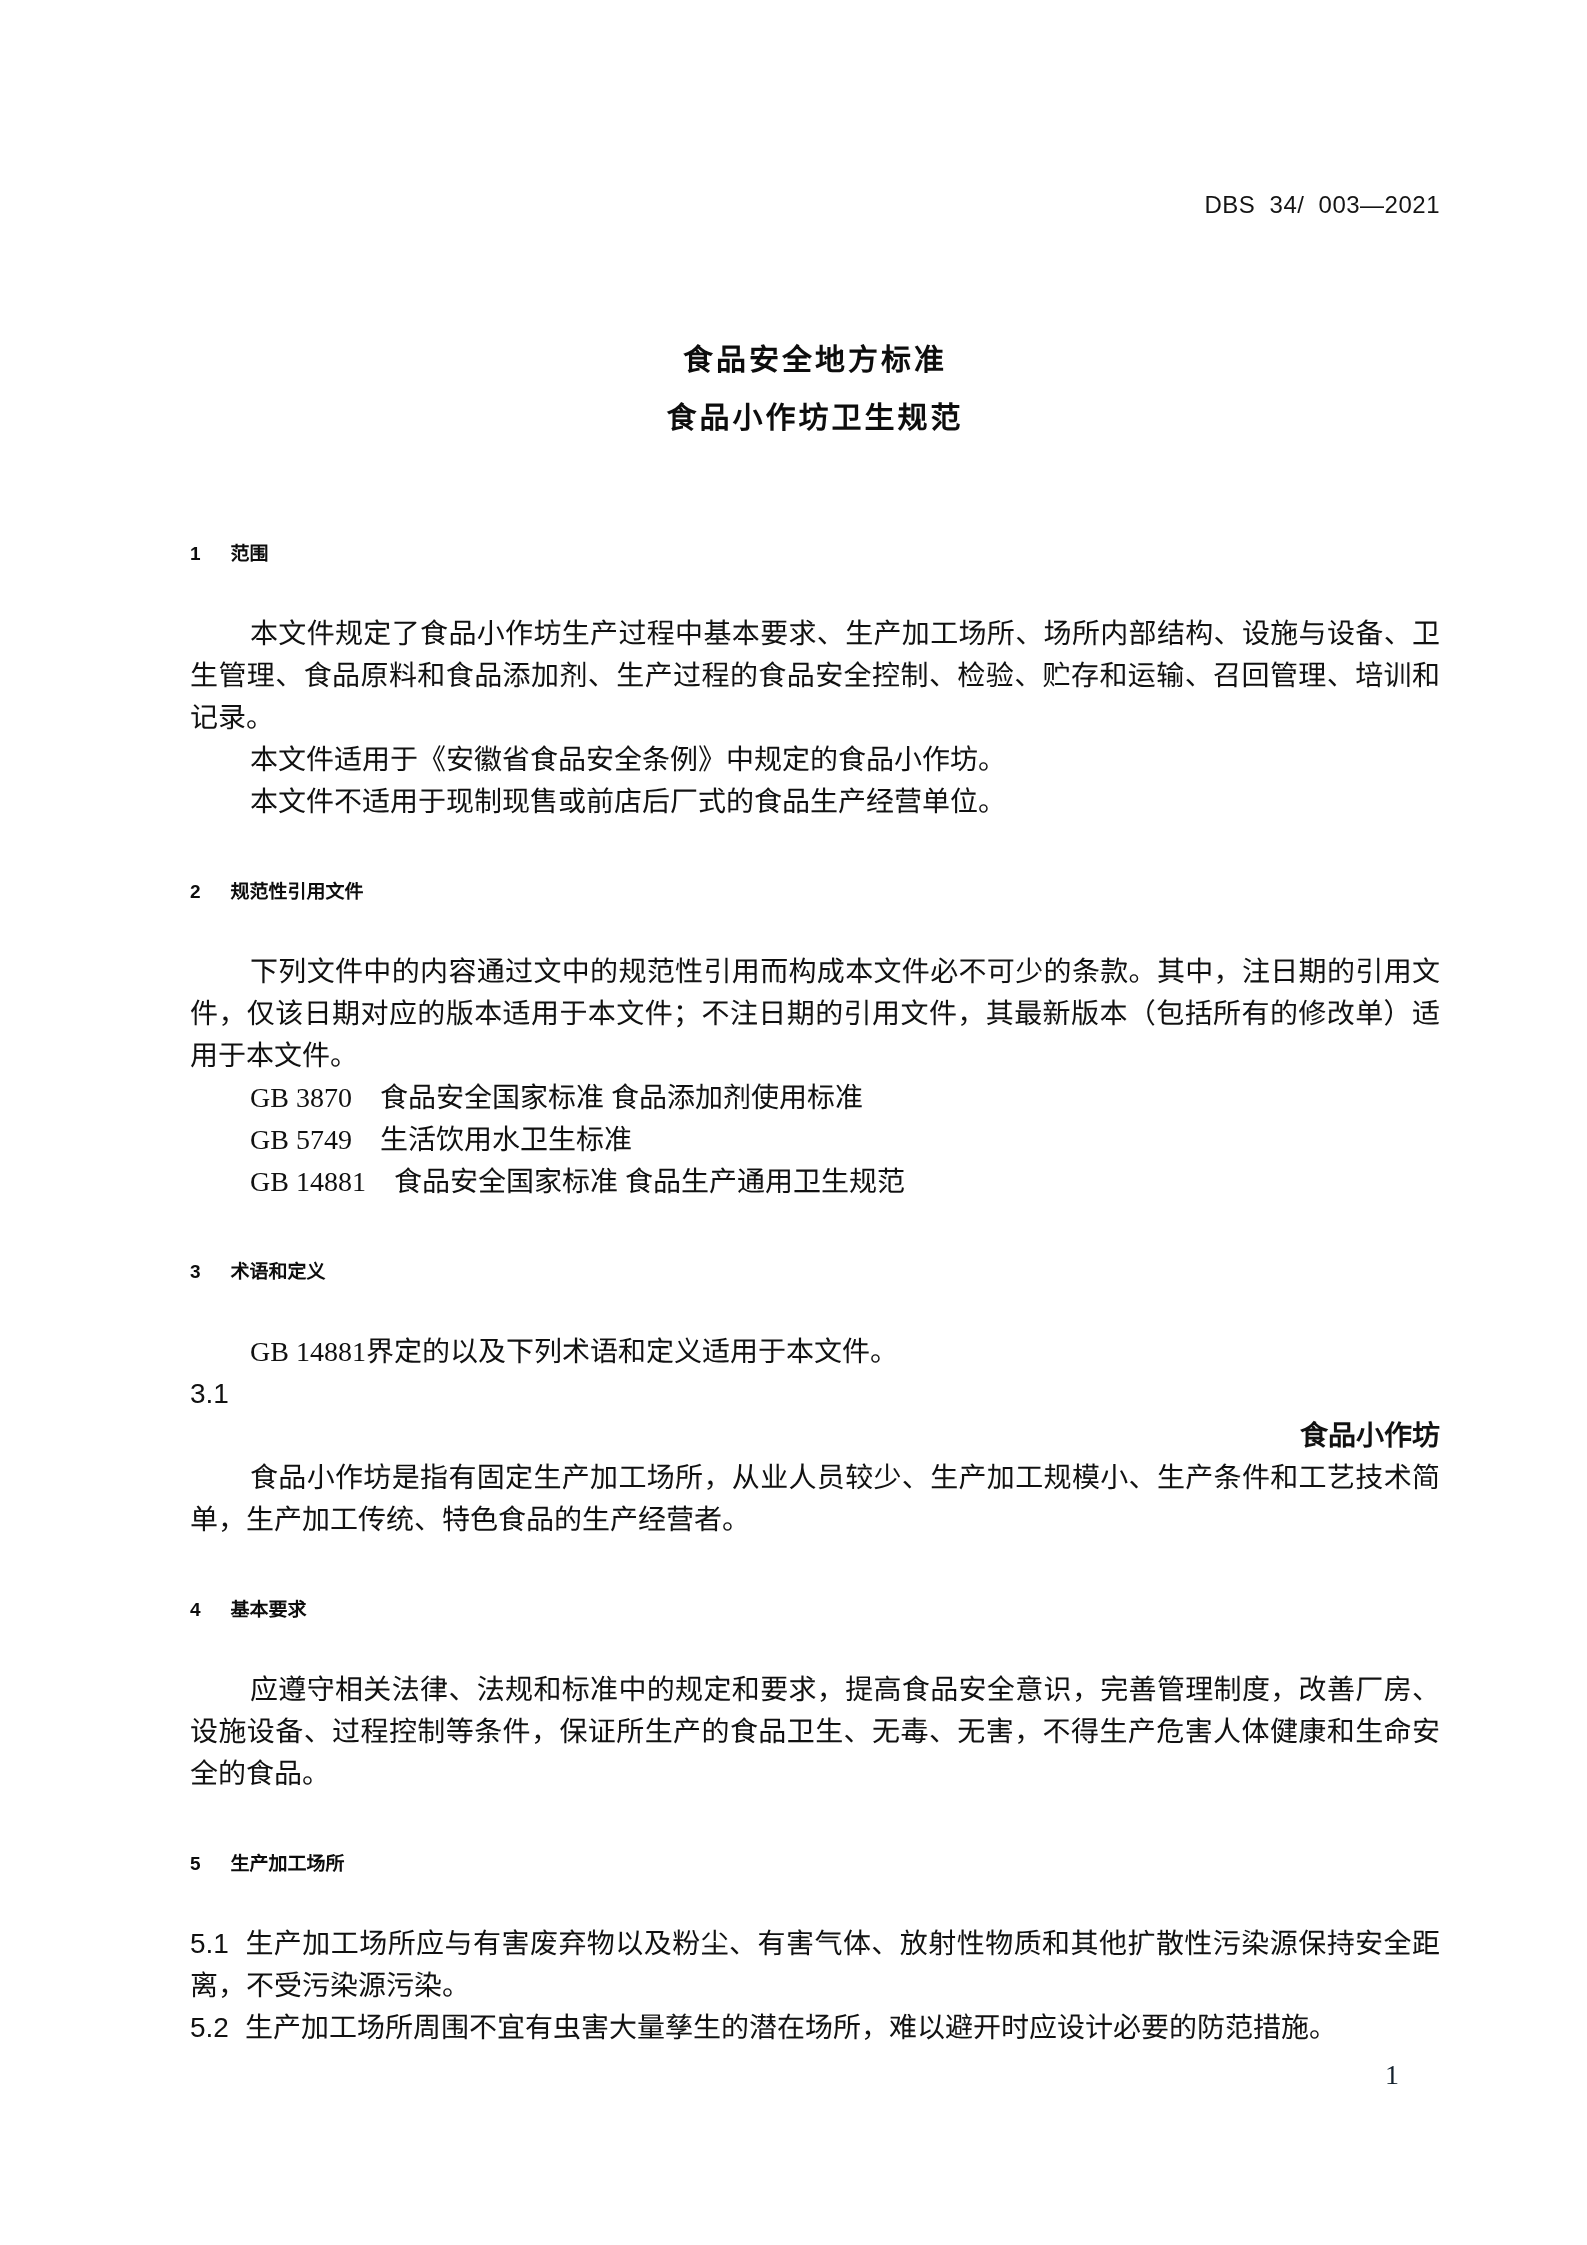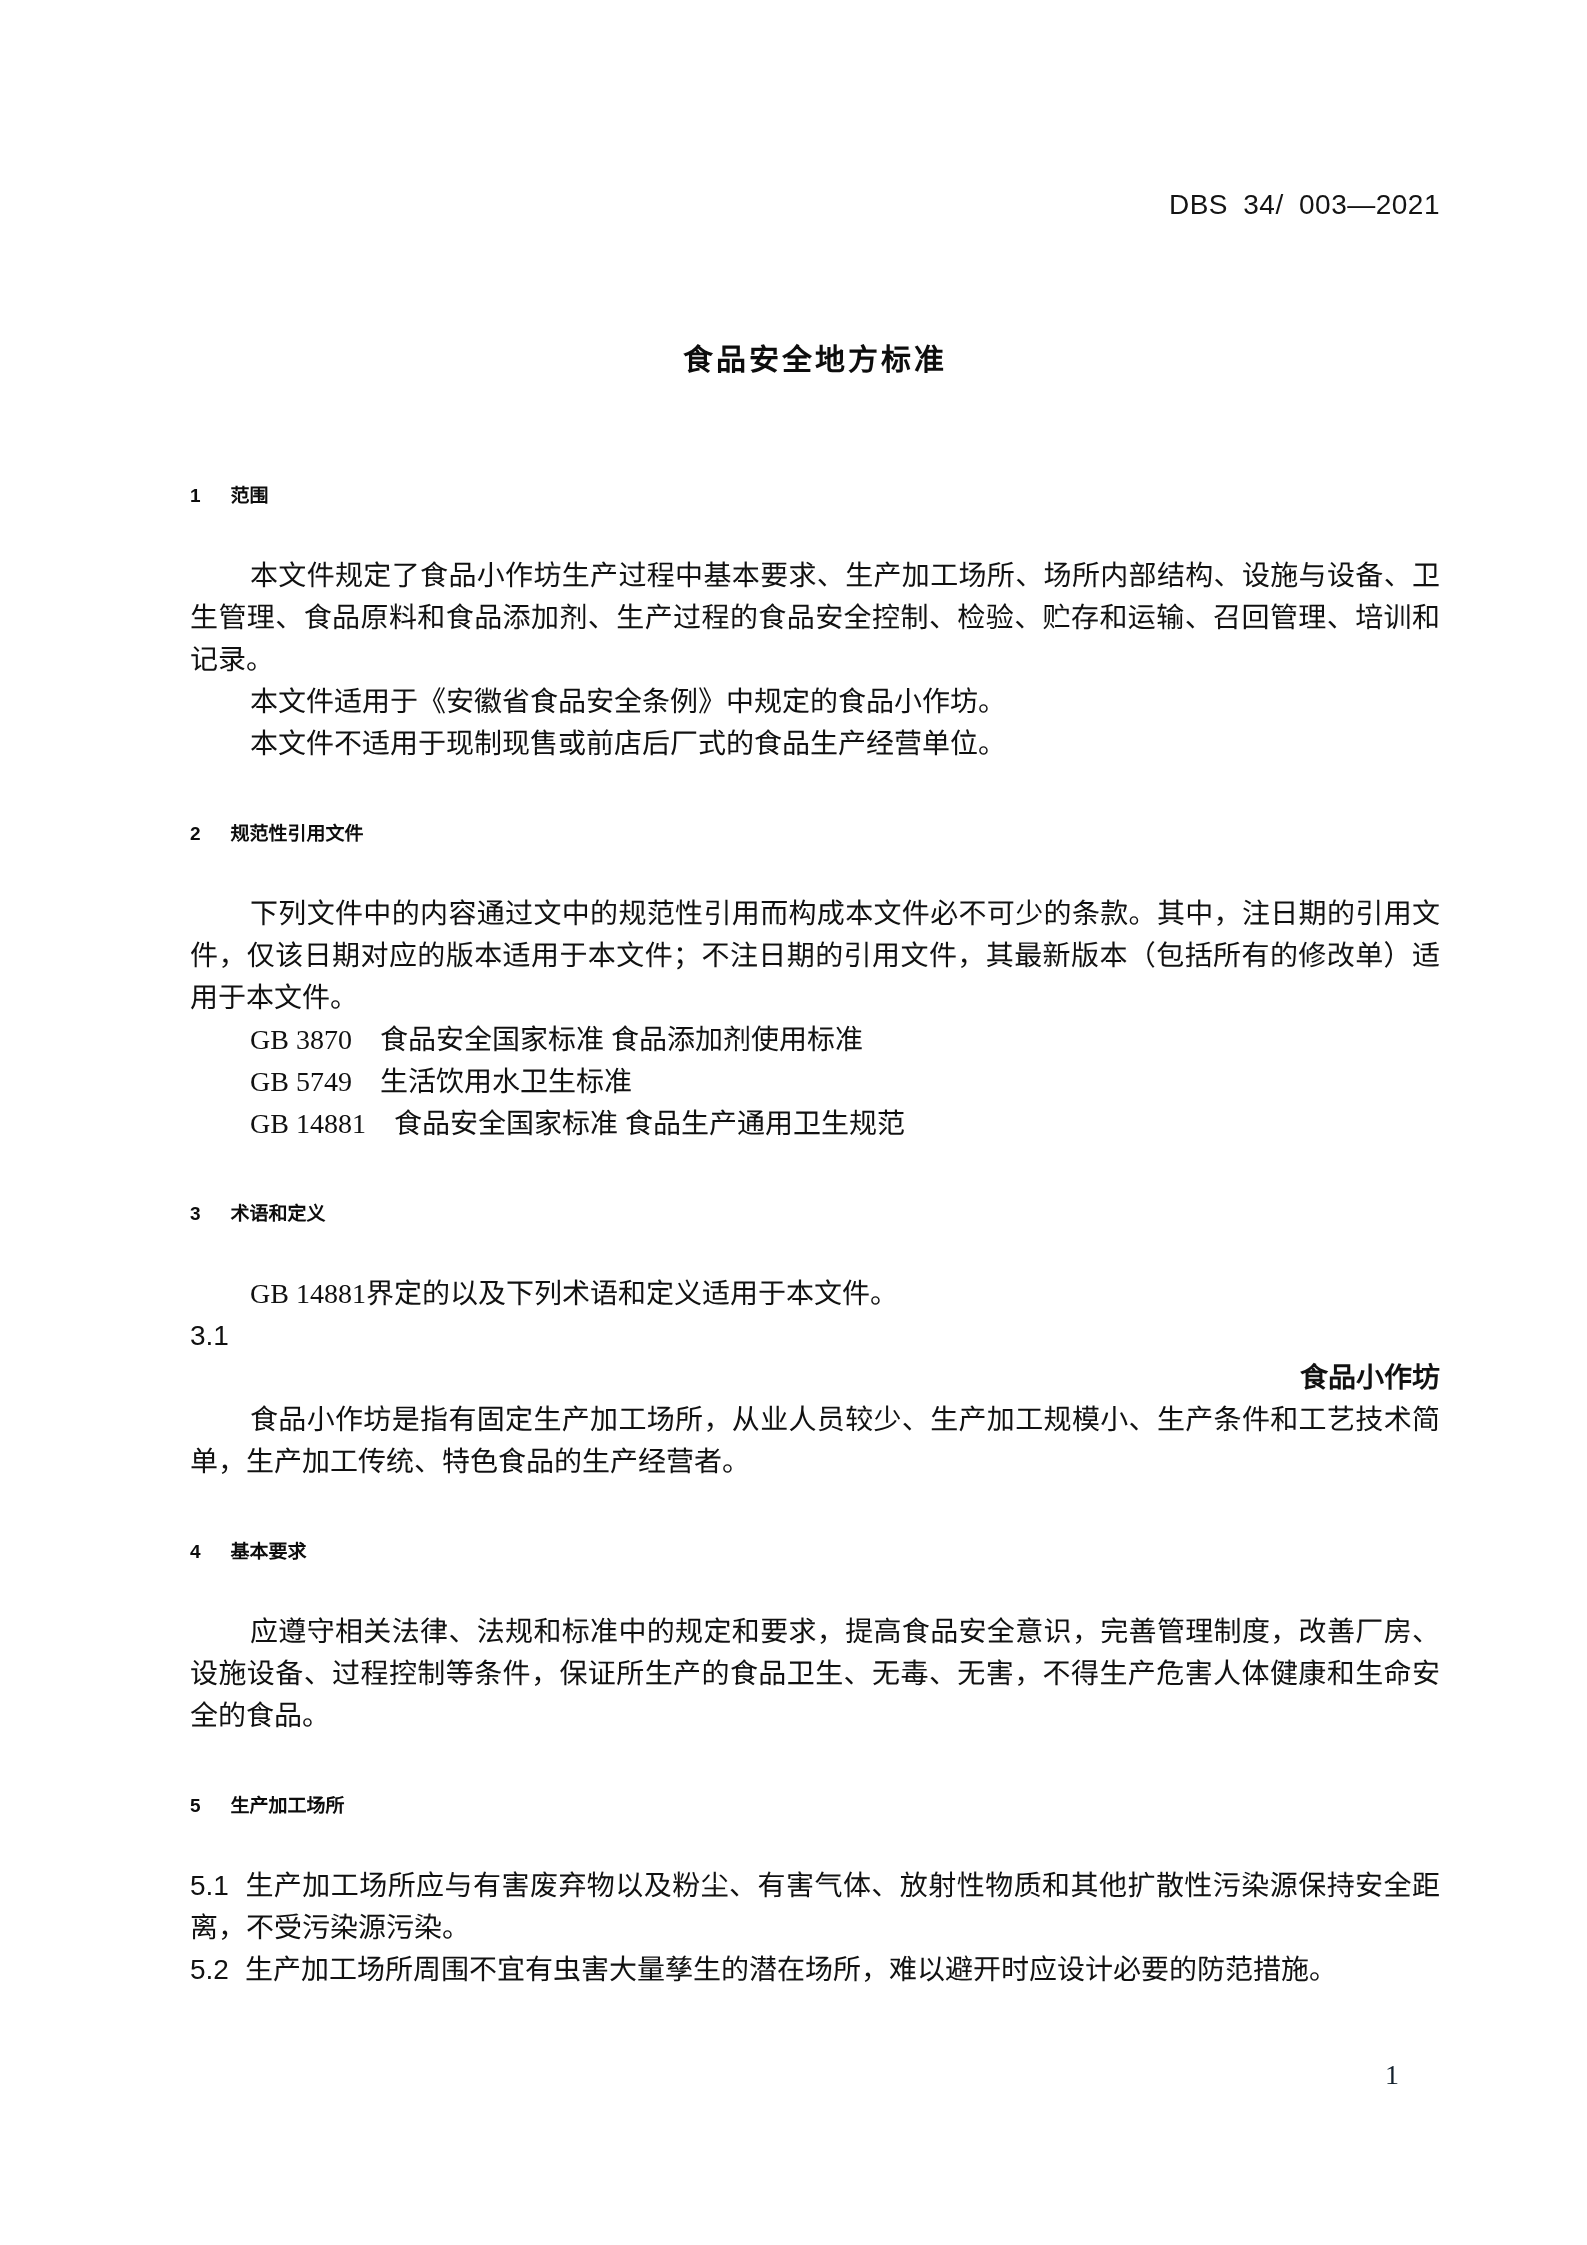--- a/index.html
+++ b/index.html
@@ -15,21 +15,21 @@
     color: #111111;
     font-family: "Liberation Serif", serif;
     overflow: hidden;
   }
   
   .doc-header {
     position: absolute;
     top: 190px;
     right: 147px;
     font-family: "Liberation Sans", sans-serif;
-    font-size: 28px;
+    font-size: 24px;
     line-height: 30px;
     letter-spacing: 0.5px;
     word-spacing: 7px;
     color: #141414;
     white-space: nowrap;
   }
   .content {
     position: absolute;
     left: 190px;
     top: 0;
@@ -107,20 +107,21 @@
 <body>
 
 <div class="page">
 
   <div class="doc-header">DBS 34/ 003—2021</div>
 
   <div class="content">
 
     <div class="doc-title">
       <div>食品安全地方标准</div>
+      <div>食品小作坊卫生规范</div>
     </div>
 
     <h2 class="sec-heading">
       <span class="h-num">1</span><span>范围</span>
     </h2>
     <div class="body-text">
       <p class="indent">本文件规定了食品小作坊生产过程中基本要求、生产加工场所、场所内部结构、设施与设备、卫生管理、食品原料和食品添加剂、生产过程的食品安全控制、检验、贮存和运输、召回管理、培训和记录。</p>
       <p class="indent">本文件适用于《安徽省食品安全条例》中规定的食品小作坊。</p>
       <p class="indent">本文件不适用于现制现售或前店后厂式的食品生产经营单位。</p>
     </div>

